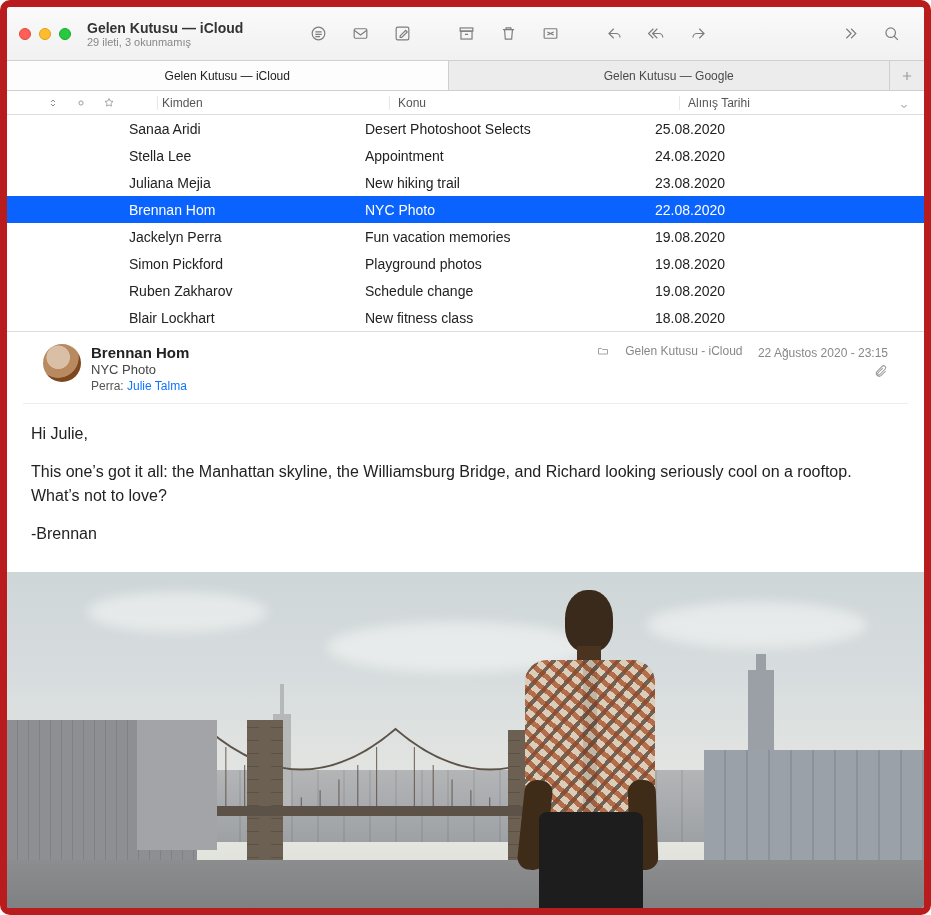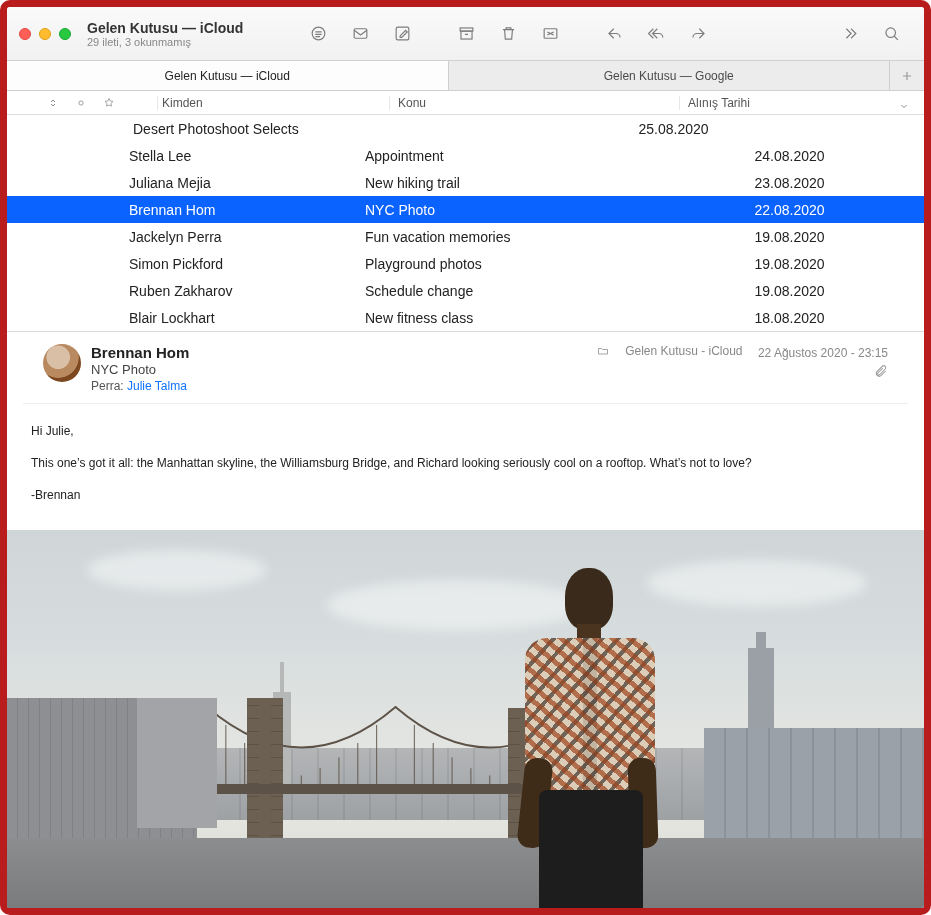--- a/index.html
+++ b/index.html
@@ -36,38 +36,38 @@
   .ch-subject { width: 290px; padding-left: 8px; border-left: 1px solid #e7e7e7; }
   .ch-date { flex: 1; padding-left: 8px; border-left: 1px solid #e7e7e7; position: relative; }
   .ch-date .chev { position: absolute; right: 14px; top: 4px; color: #9a9a9a; }
 
   
   .msglist { background: #fff; }
   .row { height: 27px; display: flex; align-items: center; font-size: 14px; color: #222; }
   .row .c-ind { width: 118px; }
   .row .c-from { width: 232px; padding-left: 4px; }
   .row .c-subj { width: 290px; padding-left: 8px; }
-  .row .c-date { flex: 1; padding-left: 8px; text-align: center; }
+  .row .c-date { flex: 1; padding-left: 8px; }
   .row.sel { background: #0a62ff; color: #fff; }
 
   
   .pane { flex: 1; display: flex; flex-direction: column; border-top: 1px solid #dcdcdc; overflow: hidden; }
   .mhead { padding: 12px 20px 10px 20px; border-bottom: 1px solid #eee; margin: 0 16px; }
   .mhead-row1 { display: flex; align-items: flex-start; }
   .avatar { width: 38px; height: 38px; border-radius: 50%; background: radial-gradient(circle at 40% 35%, #d8bfa6 0 34%, #b9895f 36% 60%, #7d4720 62% 100%); margin-right: 10px; flex-shrink: 0; }
   .mhead-from { font-weight: 700; font-size: 15px; color: #222; }
   .mhead-subj { font-size: 13px; color: #444; margin-top: 1px; }
   .mhead-to-line { font-size: 12px; color: #555; margin-top: 2px; }
   .mhead-to-line .recipient { color: #0f74ff; }
   .mhead-right { margin-left: auto; text-align: right; font-size: 12px; color: #888; }
   .mhead-right .loc { display: inline-flex; align-items: center; gap: 16px; }
   .mhead-right .date { margin-left: 12px; }
   .mhead-right .attach { display: block; margin-top: 4px; text-align: right; color: #9a9a9a; }
 
-  .mbody { padding: 18px 24px 12px 24px; font-size: 12px; color: #222; line-height: 1.5; }
+  .mbody { padding: 18px 24px 12px 24px; font-size: 16px; color: #222; line-height: 1.5; }
   .mbody p { margin-bottom: 14px; }
 
   .photo { flex: 1; min-height: 358px; position: relative; overflow: hidden; }
   .sky { position: absolute; inset: 0; background: linear-gradient(#cfd6d8 0%, #d7ddde 30%, #e2e4e1 55%, #e8e8e3 70%, #d9d9d4 100%); }
   .cloud { position: absolute; background: rgba(255,255,255,0.45); border-radius: 50%; filter: blur(6px); }
   .bldg { position: absolute; bottom: 0; background: #8f9195; }
   .bldgL { left: 0; width: 190px; height: 210px; background: repeating-linear-gradient(90deg,#8d8f93 0 10px,#7f8185 10px 11px), repeating-linear-gradient(0deg,#8d8f93 0 14px,#7a7c80 14px 15px); }
   .bldgL2 { left: 130px; width: 80px; height: 130px; bottom: 80px; background:#a2a4a7; }
   .esb { left: 266px; width: 18px; height: 98px; bottom: 118px; background:#b6b7b7; }
   .esb::after { content:""; position:absolute; left:7px; top:-30px; width:4px; height:30px; background:#b6b7b7; }
@@ -223,20 +223,21 @@
         <svg viewBox="0 0 24 24" width="12" height="12" style="stroke:#8a8a8a;stroke-width:2;fill:none">
             <path d="M7 10l5 5 5-5"></path>
           </svg>
       </span>
     </div>
   </div>
 
   <div class="msglist" id="msglist">
       <div class="row">
         <div class="c-ind"></div>
+        <div class="c-from">Sanaa Aridi</div>
         <div class="c-subj">Desert Photoshoot Selects</div>
         <div class="c-date">25.08.2020</div>
       </div>
       <div class="row">
         <div class="c-ind"></div>
         <div class="c-from">Stella Lee</div>
         <div class="c-subj">Appointment</div>
         <div class="c-date">24.08.2020</div>
       </div>
       <div class="row">

